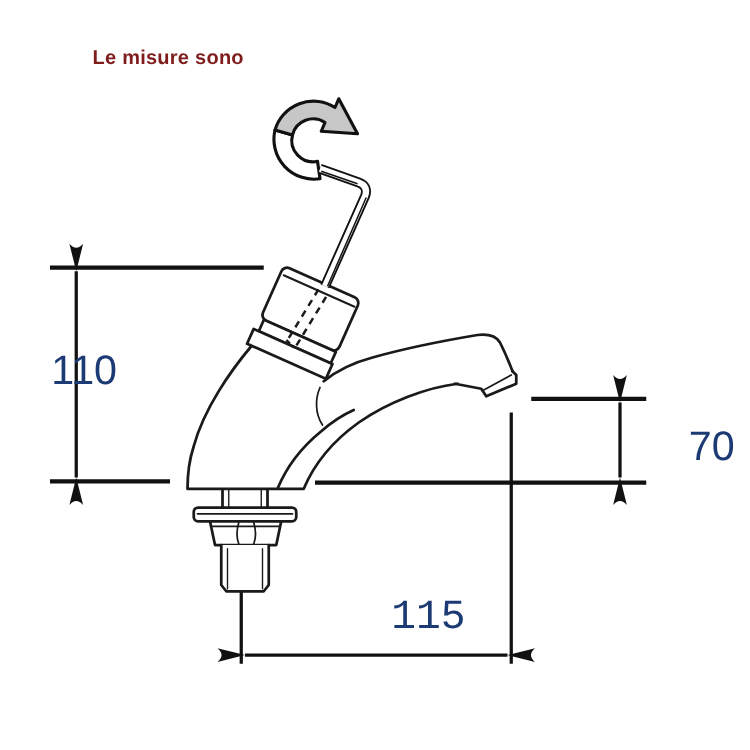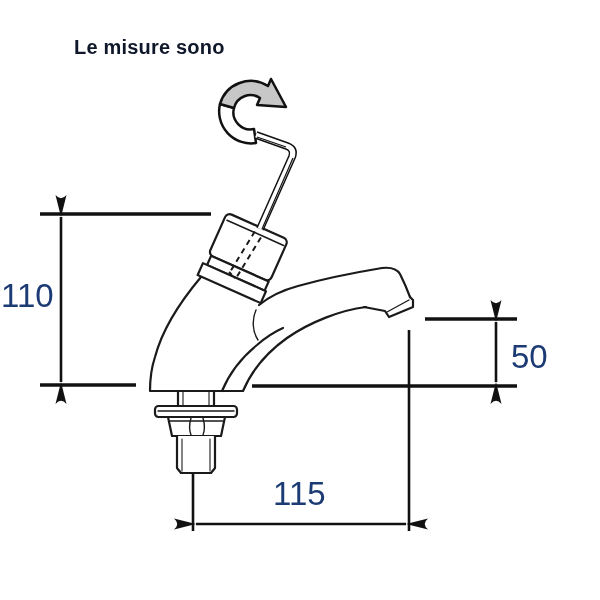--- a/index.html
+++ b/index.html
@@ -6,31 +6,32 @@
   .canvas{
     position:relative;
     width:600px;height:600px;
     background:#ffffff;
     overflow:hidden;
     font-family:"Liberation Sans","DejaVu Sans",sans-serif;
   }
   .drawing{position:absolute;left:0;top:0;}
   .note{
     position:absolute;left:74px;top:37px;
-    font-size:20px;font-weight:bold;line-height:20px;
-    letter-spacing:0.2px;color:#0f172a;white-space:nowrap;
+    font-size:16px;font-weight:bold;line-height:20px;
+    letter-spacing:0.2px;color:#7f1d1d;white-space:nowrap;
   }
   .dim{
     position:absolute;
     font-size:33px;line-height:1;color:#1c3a74;
     white-space:nowrap;
+    padding-left:40px;
   }
   .dim-110{left:1px;top:279px;}
   .dim-50{left:511px;top:340px;}
-  .dim-115{left:273px;top:477px;}
+  .dim-115{left:273px;top:477px;font-family:Liberation Mono, monospace;}
 </style>
 </head>
 <body>
 
 <div class="canvas">
 
   <svg class="drawing" width="600" height="600" viewBox="0 0 600 600">
     <defs>
       <marker id="ah" markerWidth="26" markerHeight="15" refX="1" refY="7" orient="auto-start-reverse" markerUnits="userSpaceOnUse">
         <path d="M1,7 L23,1.5 Q16.5,7 23,12.5 Z" fill="#111111"></path>
@@ -112,16 +113,16 @@
       <path d="M 40,9 L 34,55" stroke-dasharray="5.5,4.5"></path>
       <path d="M 25,53.5 L 33,56.5" stroke-dasharray="4,3"></path>
     </g>
   </svg>
 
   <div class="note">
     <div>Le misure sono</div>
   </div>
 
   <div class="dim dim-110">110</div>
-  <div class="dim dim-50">50</div>
+  <div class="dim dim-50">70</div>
   <div class="dim dim-115">115</div>
 
 </div>
 
 </body></html>

